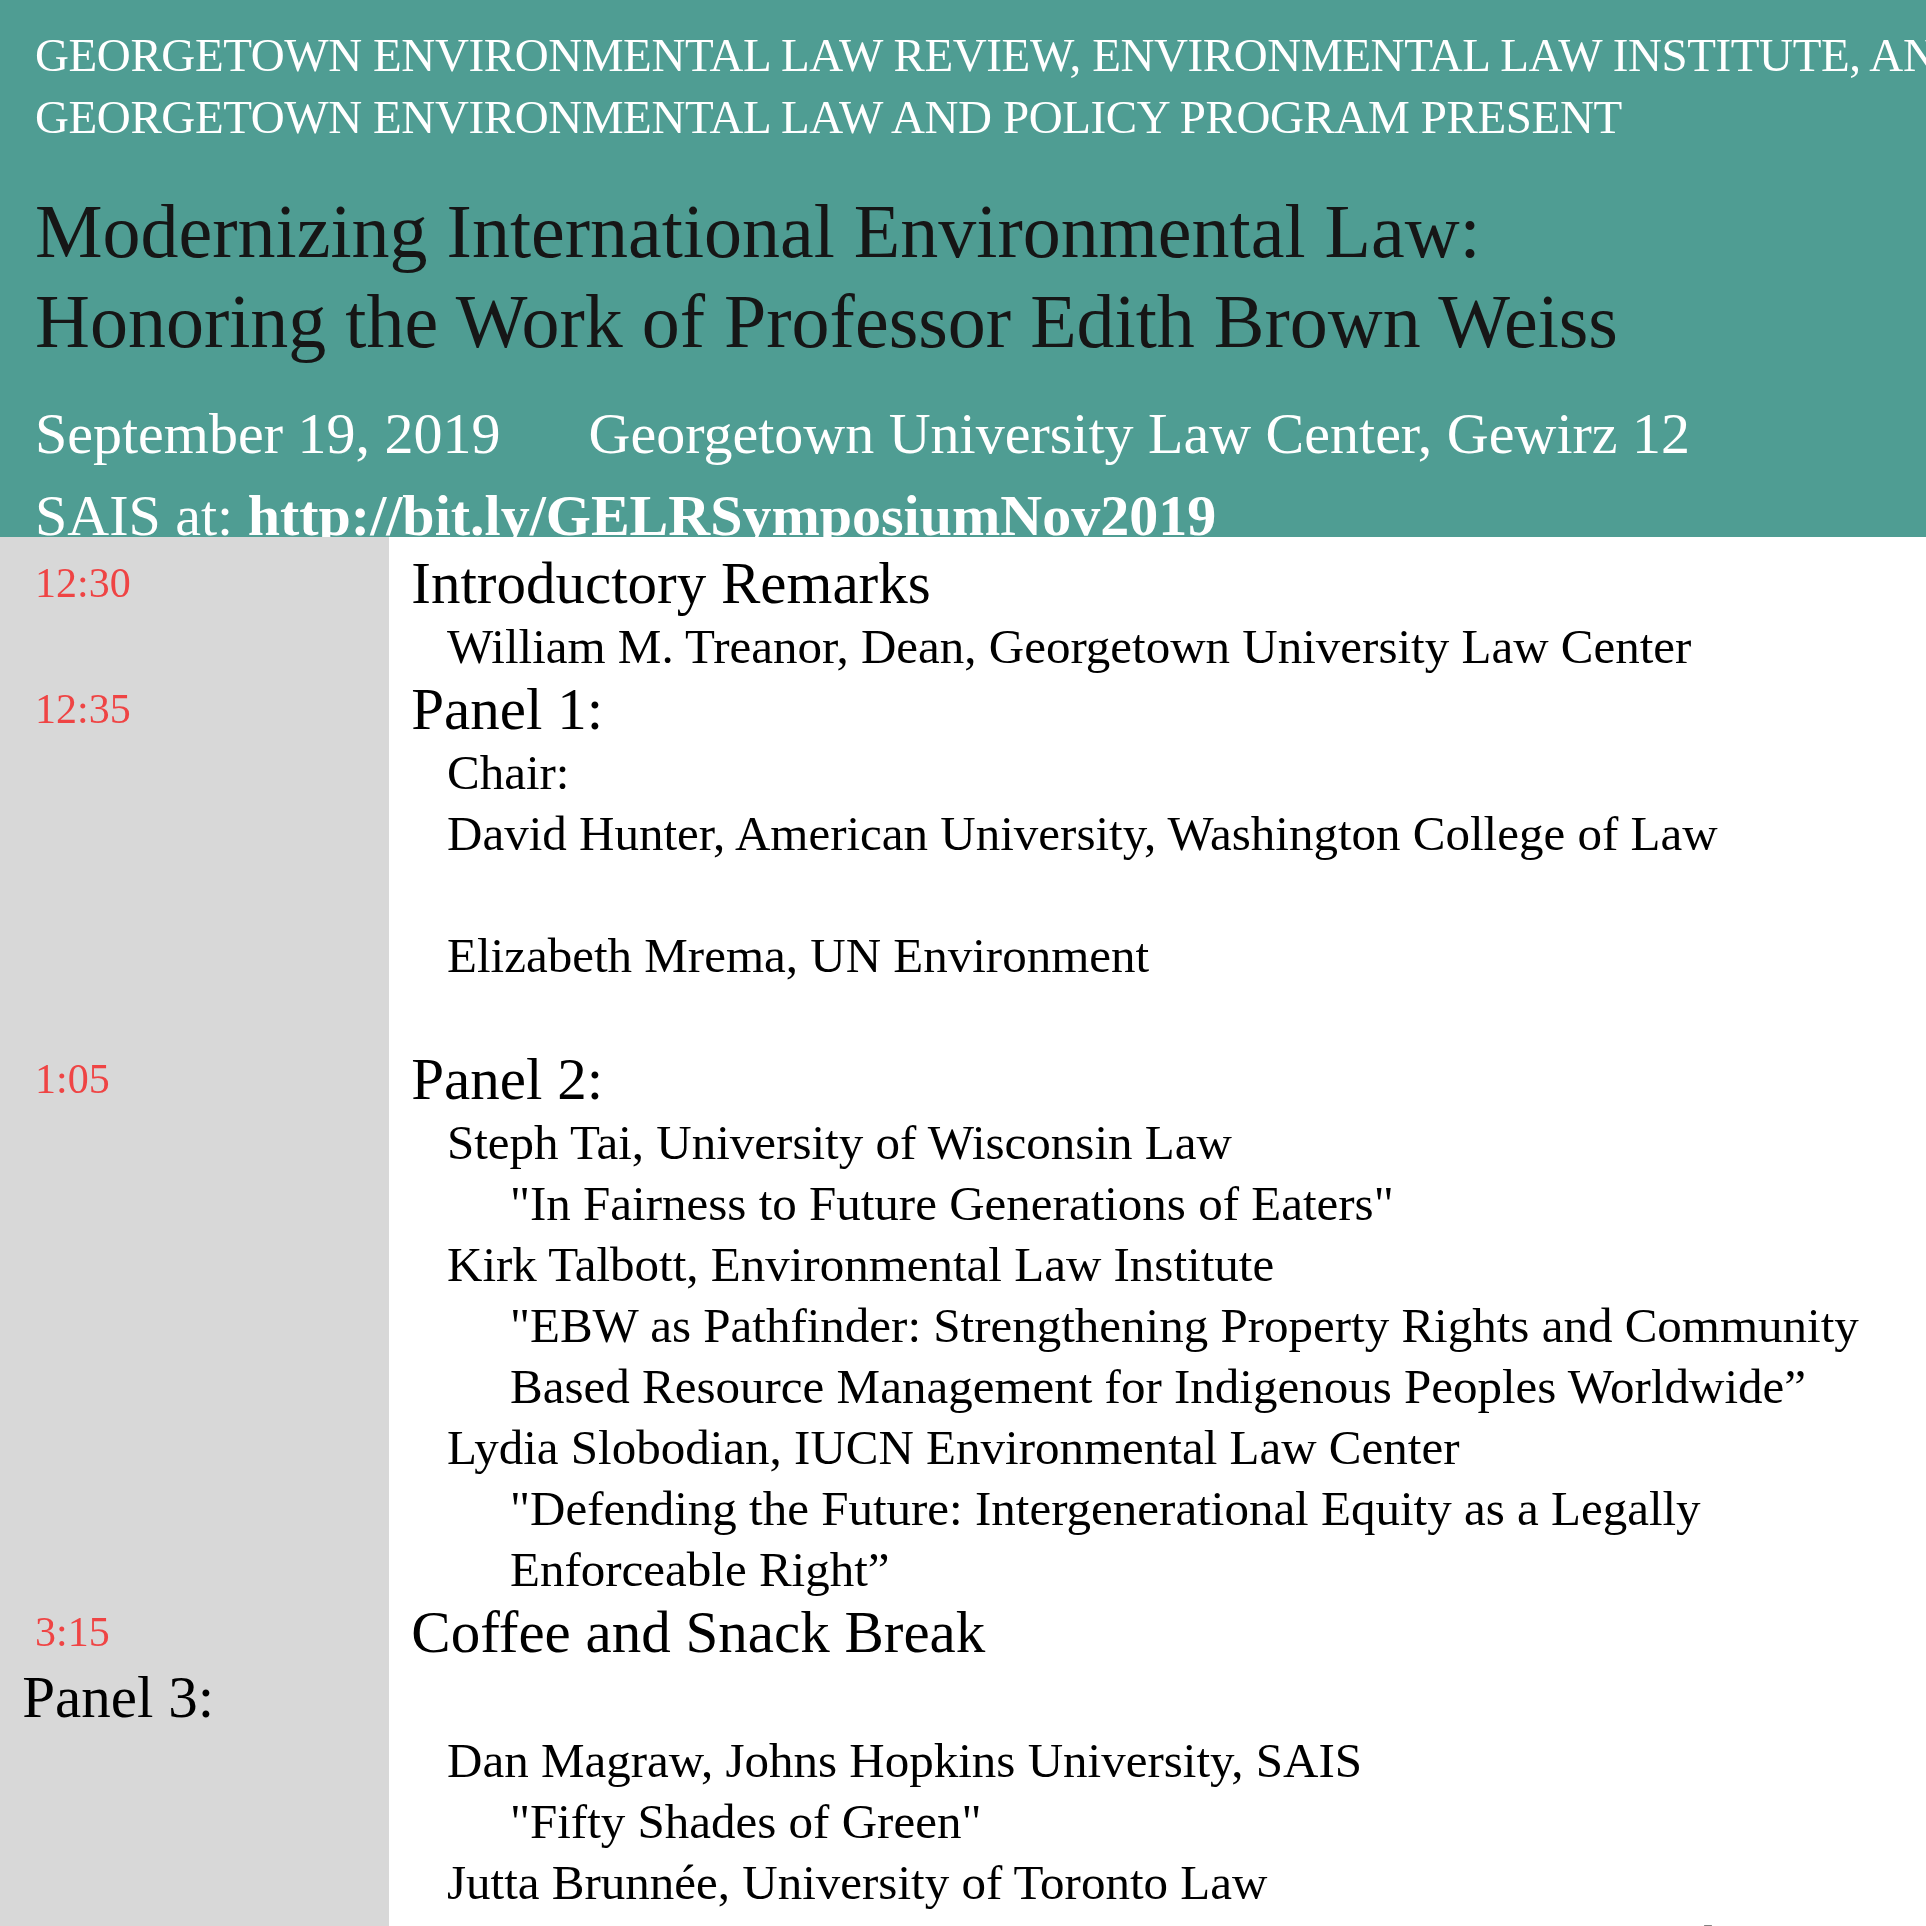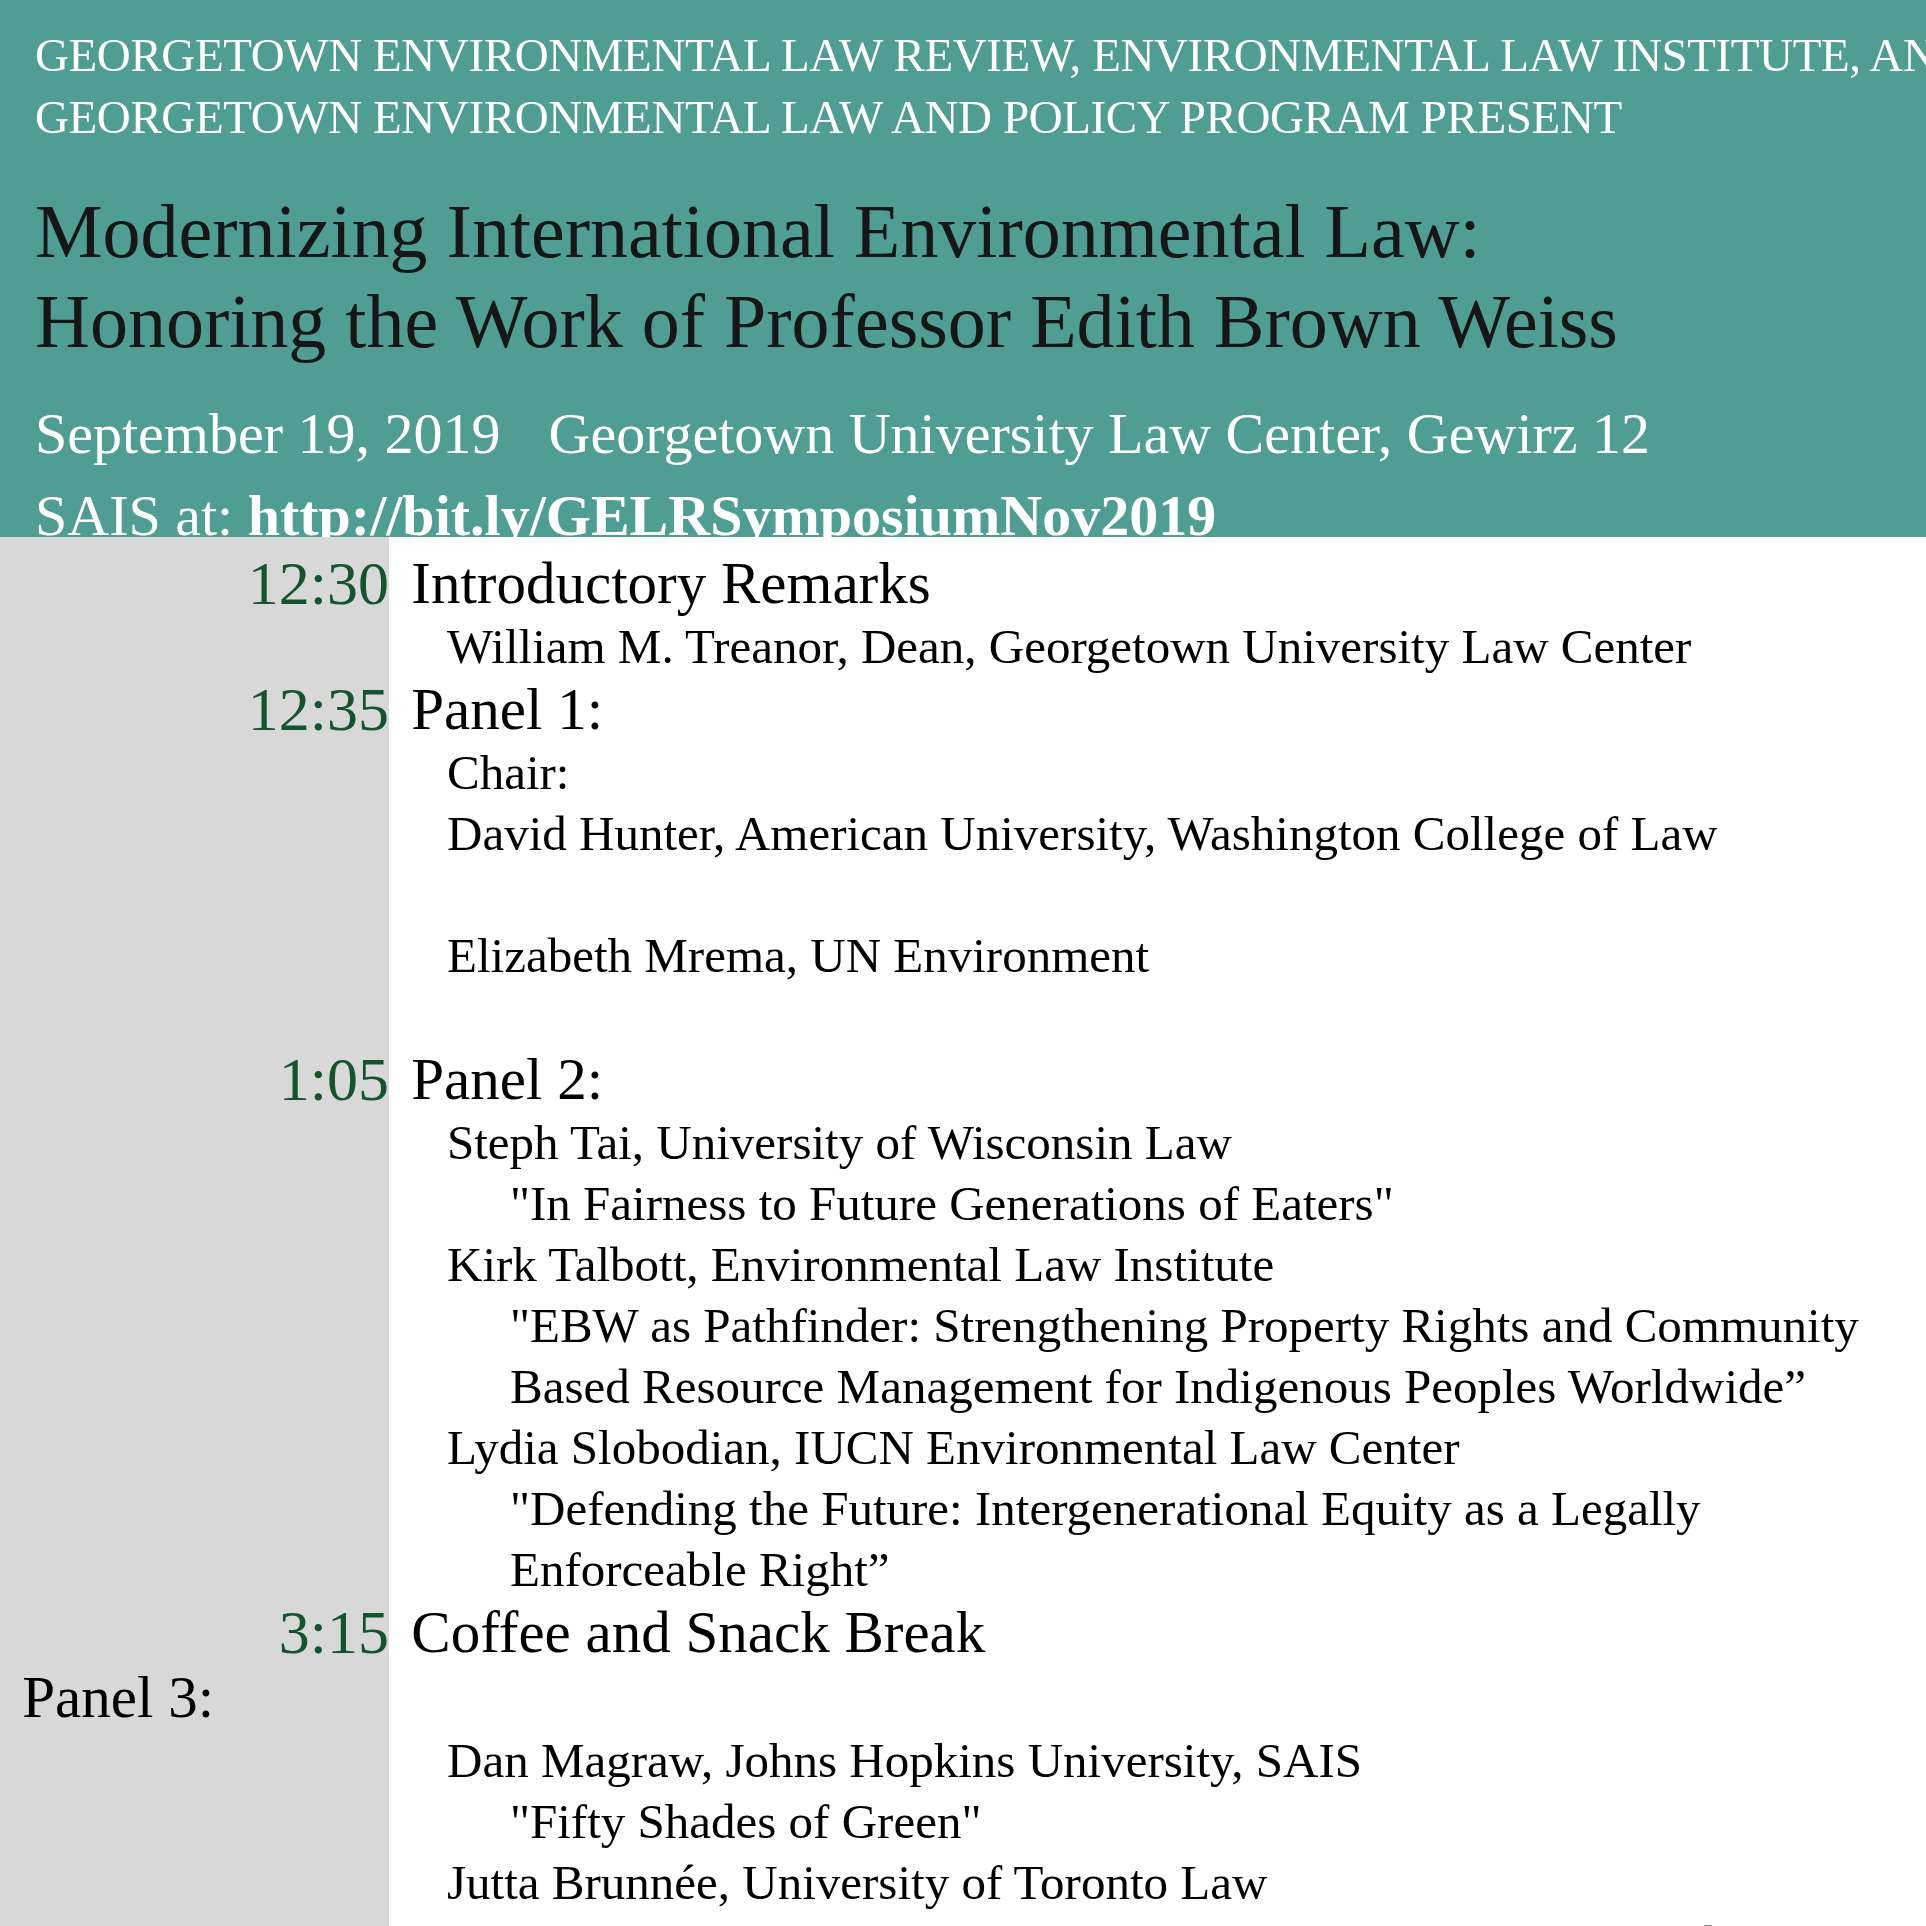--- a/index.html
+++ b/index.html
@@ -36,21 +36,21 @@
     font-size: 76px;
     line-height: 90px;
     white-space: nowrap;
   }
   .meta {
     margin-top: 35px;
     font-size: 58px;
     line-height: 65px;
     white-space: nowrap;
   }
-  .meta .loc { margin-left: 48px; }
+  .meta .loc { margin-left: 88px; }
   .rsvp {
     margin-top: 17px;
     font-size: 58px;
     line-height: 65px;
     white-space: nowrap;
   }
   .rsvp a { color: #ffffff; text-decoration: none; font-weight: bold; }
 
   
   .schedule {
@@ -68,25 +68,24 @@
     position: relative;
     padding-top: 14px;
   }
   .row {
     display: grid;
     grid-template-columns: 389px 1fr;
   }
   .time {
     box-sizing: border-box;
     padding-left: 35px;
-    color: #14532d;
-    font-size: 62px;
+    color: #ef4444;
+    font-size: 42px;
     line-height: 65px;
     white-space: nowrap;
-    text-align: right;
   }
   .content {
     box-sizing: border-box;
     padding-left: 22.3px;
     padding-right: 23px;
     color: #000000;
     white-space: pre-wrap;
   }
   .kind-heading .content { font-size: 59px; line-height: 65px; }
   .kind-body    .content { font-size: 49px; line-height: 61px; }

